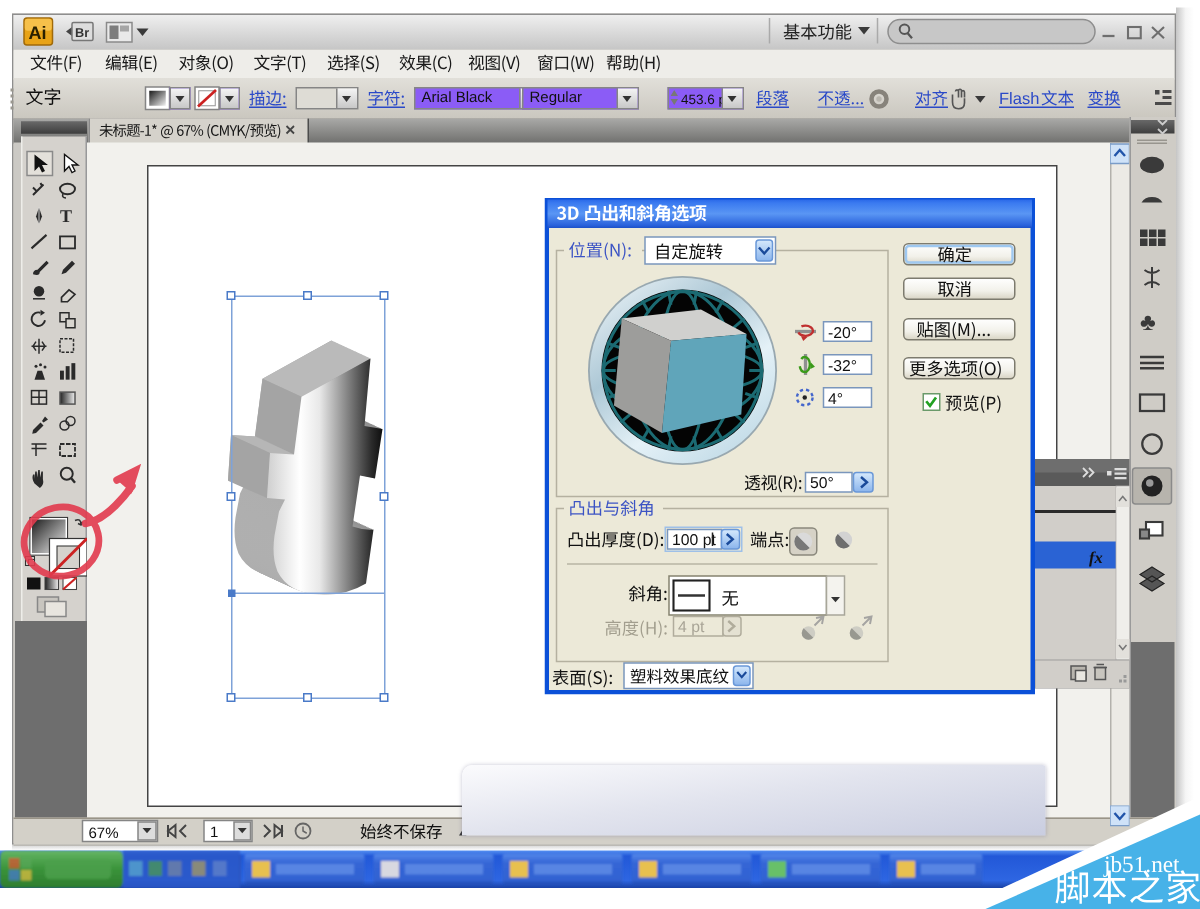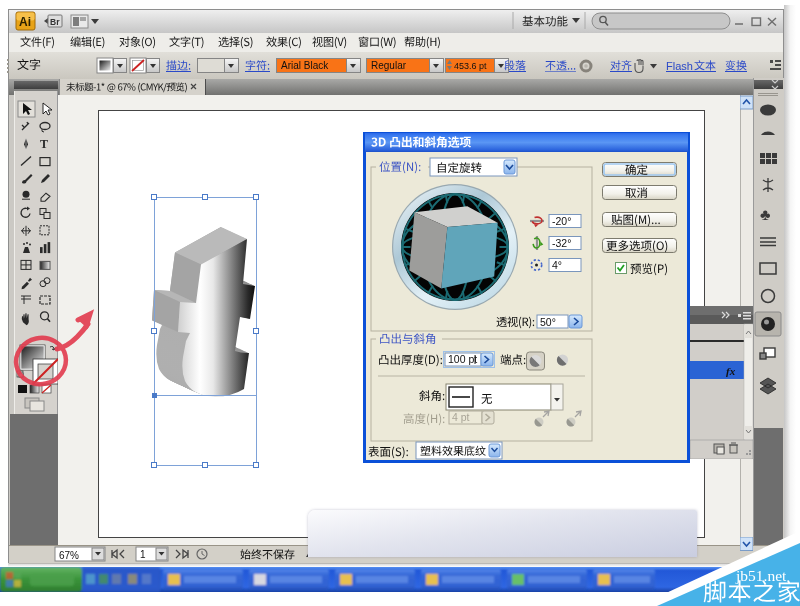--- a/index.html
+++ b/index.html
@@ -19,21 +19,21 @@
 #vscroll{left:740px;top:95px;width:13px;height:450px;background:#eceae5;border-left:1px solid #b3b1ac}
 #dock{left:753px;top:78px;width:30px;height:467px;background:#cfccc6;border-left:1px solid #9a9a9a}
 #dockhdr{left:754px;top:80px;width:29px;height:9px;background:linear-gradient(#686868,#3e3e3e)}
 #dockdark{left:754px;top:428px;width:29px;height:117px;background:#6e6e6e}
 #statusbar{left:9px;top:545px;width:774px;height:18px;background:#d3d0c8;border-top:1px solid #999488}
 #dlg{left:363px;top:132px;width:289px;height:331px}
 #ttip{left:308px;top:510px;width:389px;height:47px;border-radius:7px 2px 0 0;
  background:linear-gradient(172deg,#fbfbfd,#e2e4ee 45%,#c9cde0);box-shadow:0 0 3px rgba(110,110,145,.4)}
 #taskbar{left:0;top:567px;width:800px;height:25px;background:linear-gradient(#5590f2,#2258d8 15%,#2e66e2 80%,#1a41a4)}
 #deskwhite{left:0;top:592px;width:800px;height:14px;background:#fff}
-.combo{position:absolute;background:#f97316;border:1px solid #858585;box-sizing:border-box;font-size:10px;color:#111}
+.combo{position:absolute;background:#8b5cf6;border:1px solid #858585;box-sizing:border-box;font-size:10px;color:#111}
 .cmba{position:absolute;right:0;top:0;width:13px;height:100%;background:linear-gradient(#f4f4f4,#c8c8c8);border-left:1px solid #858585}
 .cmba:after{content:"";position:absolute;left:3px;top:40%;width:0;height:0;border-left:3px solid transparent;border-right:3px solid transparent;border-top:4px solid #333}
 </style></head><body>
 <div class="abs" id="win"></div>
 <div class="abs" id="appbar"></div>
 <svg class="abs" style="left:0;top:0" width="800" height="32">
 <rect x="16" y="12" width="19" height="18" rx="2" fill="#e8a317" stroke="#a06a0a"></rect>
 <rect x="16.5" y="12.5" width="18" height="8" rx="2" fill="#f6c04a"></rect>
 <text x="19" y="26" font-size="12" font-weight="bold" fill="#2a2000" font-family="Liberation Sans">Ai</text>
 <path d="M44 21 l4 -3 v6 z" fill="#444"></path>
@@ -94,22 +94,22 @@
 <div class="combo" style="left:113px;top:58px;width:14px;height:15px">
     <div class="cmba" style="width:12px"></div>
   </div>
 <div class="combo" style="left:146px;top:58px;width:14px;height:15px">
     <div class="cmba" style="width:12px"></div>
   </div>
 <div class="combo" style="left:197px;top:58px;width:42px;height:15px;background:#dedcd5">
     <div class="cmba"></div>
   </div>
 <div class="combo" style="left:276px;top:58px;width:85px;height:15px;line-height:13px;padding-left:4px">Arial Black<div class="cmba"></div></div>
-<div class="combo" style="left:366px;top:58px;width:78px;height:15px;line-height:13px;padding-left:4px">Regular<div class="cmba"></div></div>
-<div class="combo" style="left:445px;top:58px;width:64px;height:15px;line-height:14px;padding-left:8px;font-size:9px">453.6 pt<div class="cmba"></div><svg width="5" height="10" style="position:absolute;left:1px;top:1px">
+<div class="combo" style="left:348px;top:58px;width:78px;height:15px;line-height:13px;padding-left:4px">Regular<div class="cmba"></div></div>
+<div class="combo" style="left:445px;top:58px;width:51px;height:15px;line-height:14px;padding-left:8px;font-size:9px">453.6 pt<div class="cmba"></div><svg width="5" height="10" style="position:absolute;left:1px;top:1px">
       <path d="M2.5 0 l2.5 4 h-5z M2.5 10 l2.5 -4 h-5z" fill="#777"></path>
     </svg></div>
 <div class="abs" id="tabbar"></div>
 <div class="abs" id="tab1"></div>
 <div class="abs" id="tbhdr"></div>
 <svg class="abs" style="left:14px;top:81px" width="44" height="8">
     <path d="M9 1.5 l-2.5 2.5 l2.5 2.5 m4 -5 l-2.5 2.5 l2.5 2.5" stroke="#e2e2e2" stroke-width="1.3" fill="none"></path>
   </svg>
 <div class="abs" id="lstrip"></div>
 <div class="abs" id="canvas">

